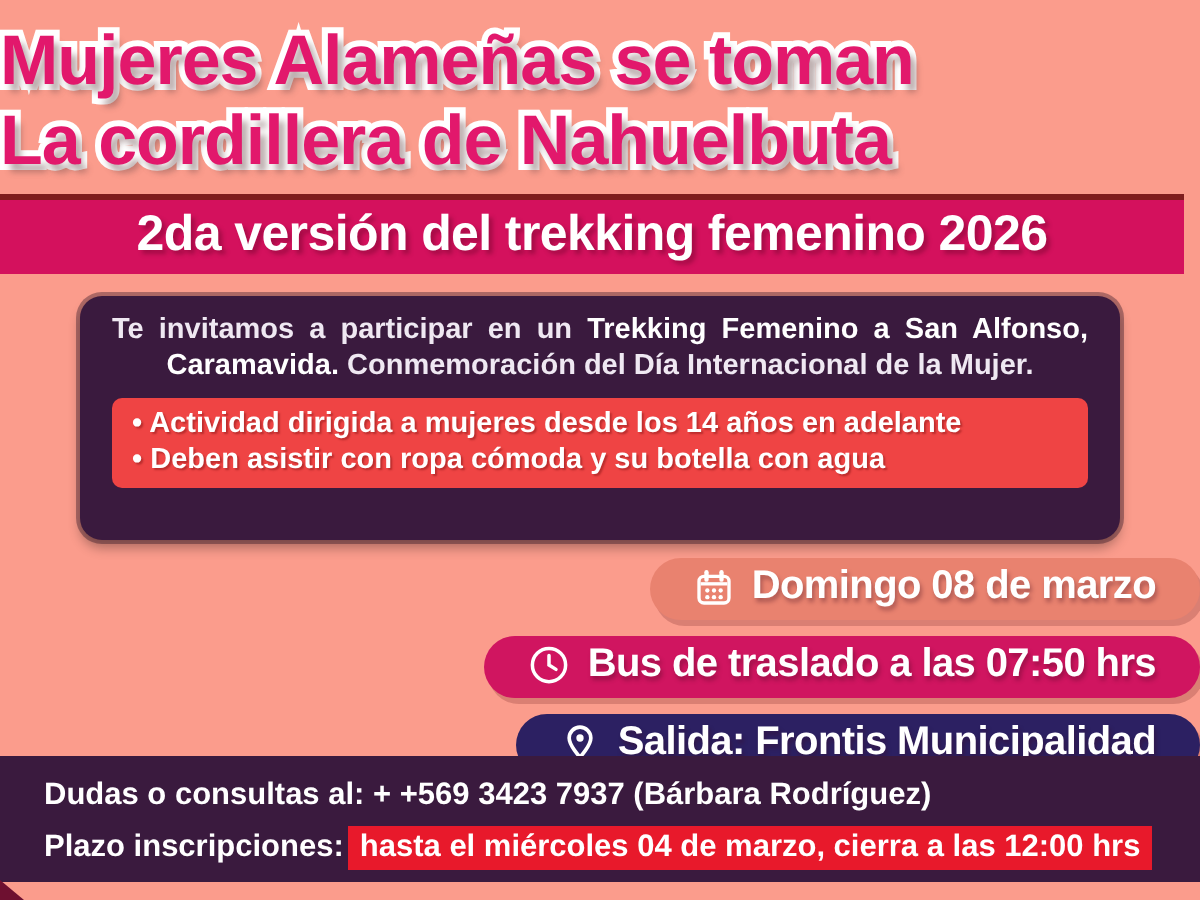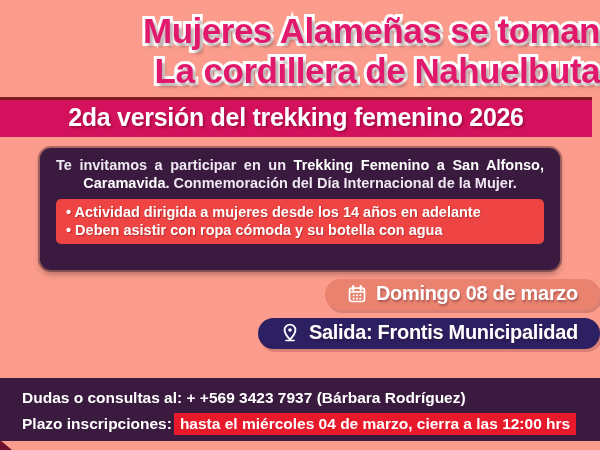--- a/index.html
+++ b/index.html
@@ -5,21 +5,21 @@
   html,body{margin:0;padding:0;}
   body{
     width:600px;height:450px;overflow:hidden;
     font-family:"Liberation Sans", sans-serif;
     background:#FB9C8C;
   }
   .poster{position:relative;width:600px;height:450px;background:#FB9C8C;}
 
   
   .title{
-    padding-top:11px;text-align:right;
+    padding-top:11px;text-align:left;
     font-size:35px;line-height:40px;font-weight:800;letter-spacing:-.5px;
     color:#E2186C;
     -webkit-text-stroke:6px #FFFFFF;
     paint-order:stroke fill;
     text-shadow:3px 4px 3px rgba(105,70,70,.45);
   }
 
   
   .banner{
     margin-top:6px;
@@ -124,20 +124,27 @@
             <circle cx="12" cy="13.5" r="1.3"></circle>
             <circle cx="16" cy="13.5" r="1.3"></circle>
           <circle cx="8" cy="17.5" r="1.3"></circle>
             <circle cx="12" cy="17.5" r="1.3"></circle>
             <circle cx="16" cy="17.5" r="1.3"></circle>
         </g>
       </svg>
       <span>Domingo 08 de marzo</span>
     </div>
 
+    <div class="pill pill-bus">
+      <svg width="21" height="21" viewBox="0 0 24 24">
+        <circle cx="12" cy="12" r="9.5" fill="none" stroke="#fff" stroke-width="2"></circle>
+        <path d="M12 6.5v5.5l4 2.5" fill="none" stroke="#fff" stroke-width="2" stroke-linecap="round"></path>
+      </svg>
+      <span>Bus de traslado a las 07:50 hrs</span>
+    </div>
 
     <div class="pill pill-place">
       <svg width="20" height="21" viewBox="0 0 24 24">
         <path d="M12 2.5a6.5 6.5 0 0 0-6.5 6.5c0 4.5 6.5 11.5 6.5 11.5S18.5 13.5 18.5 9A6.5 6.5 0 0 0 12 2.5z" fill="none" stroke="#fff" stroke-width="2.2"></path>
         <circle cx="12" cy="9" r="2.2" fill="#fff"></circle>
         <path d="M7 21.5h10" stroke="#fff" stroke-width="1.8" stroke-linecap="round"></path>
       </svg>
       <span>Salida: Frontis Municipalidad</span>
     </div>
 

